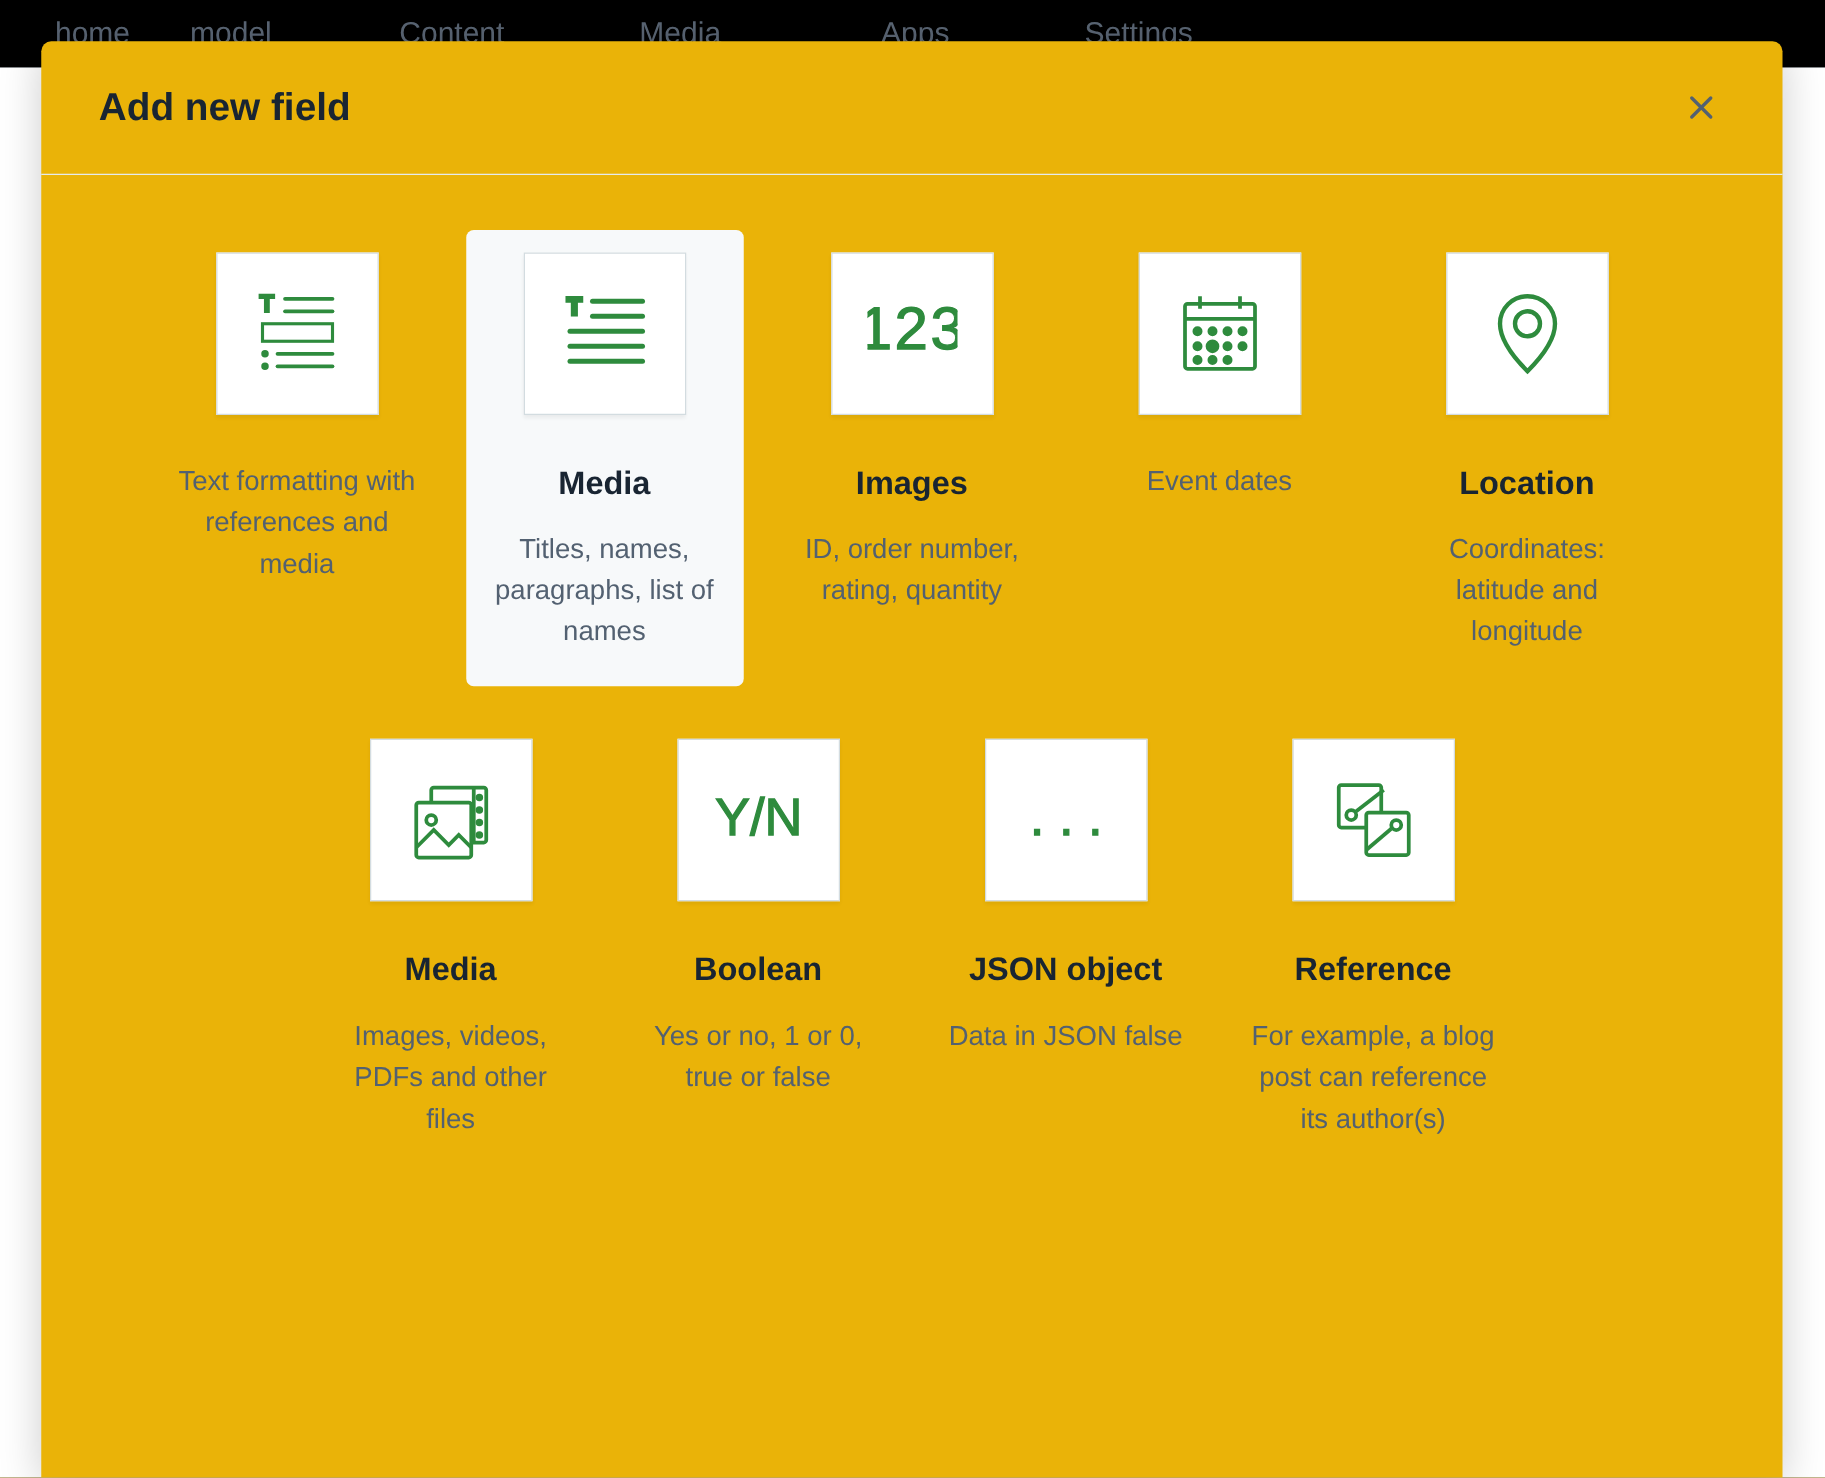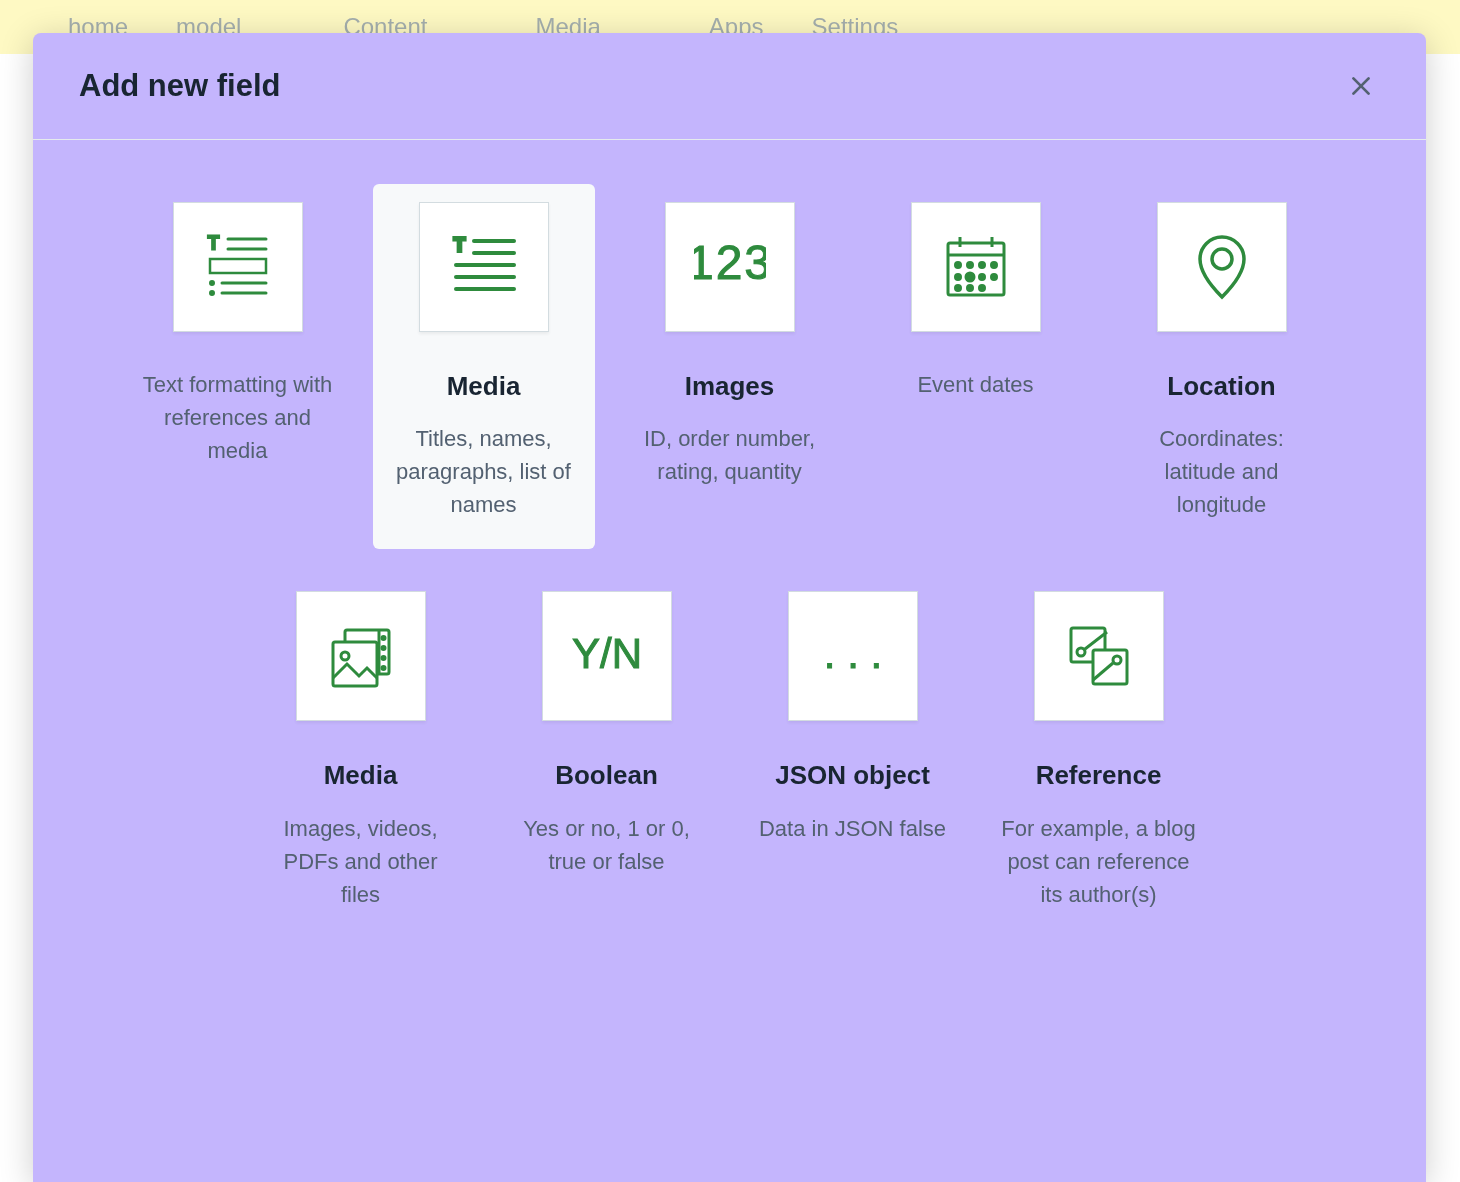--- a/index.html
+++ b/index.html
@@ -8,43 +8,43 @@
   background: #1b2733;
   width: 1460px;
   height: 1182px;
   overflow: hidden;
 }
 
 .backdrop-nav {
   position: absolute;
   top: 0; left: 0; right: 0;
   height: 54px;
-  background: #fef9c3;
+  background: #000000;
   display: flex;
   align-items: center;
   gap: 48px;
-  padding-left: 68px;
+  padding-left: 44px;
   color: #8091a5;
   font-size: 24px;
 }
 .backdrop-nav .nav-item { display: flex; align-items: center; gap: 12px; opacity: 0.7; }
 
 .backdrop-body {
   position: absolute;
   top: 54px; left: 0; right: 0; bottom: 0;
   background: #ffffff;
 }
 
 .modal {
   position: absolute;
   top: 33px;
   left: 33px;
   right: 34px;
   bottom: 0;
-  background: #c4b5fd;
+  background: #eab308;
   border-radius: 8px 8px 0 0;
   box-shadow: 0 6px 34px rgba(0,0,0,0.2);
   display: flex;
   flex-direction: column;
 }
 
 .modal-header {
   display: flex;
   align-items: center;
   justify-content: space-between;
@@ -127,24 +127,24 @@
     </div>
   <div class="nav-item">
       <span>model</span>
     </div>
   <div class="nav-item" style="margin-left:54px;">
       <span>Content</span>
     </div>
   <div class="nav-item" style="margin-left:60px;">
       <span>Media</span>
     </div>
+  <div class="nav-item" style="margin-left:80px;">
+      <span>Apps</span>
+    </div>
   <div class="nav-item" style="margin-left:60px;">
-      <span>Apps</span>
-    </div>
-  <div class="nav-item" style="">
       <span>Settings</span>
     </div>
 </div>
 <div class="backdrop-body"></div>
 
 <div class="modal">
   <div class="modal-header">
     <h1 class="modal-title">Add new field</h1>
     <button class="close-btn">
       <svg width="26" height="26" viewBox="0 0 24 24">

